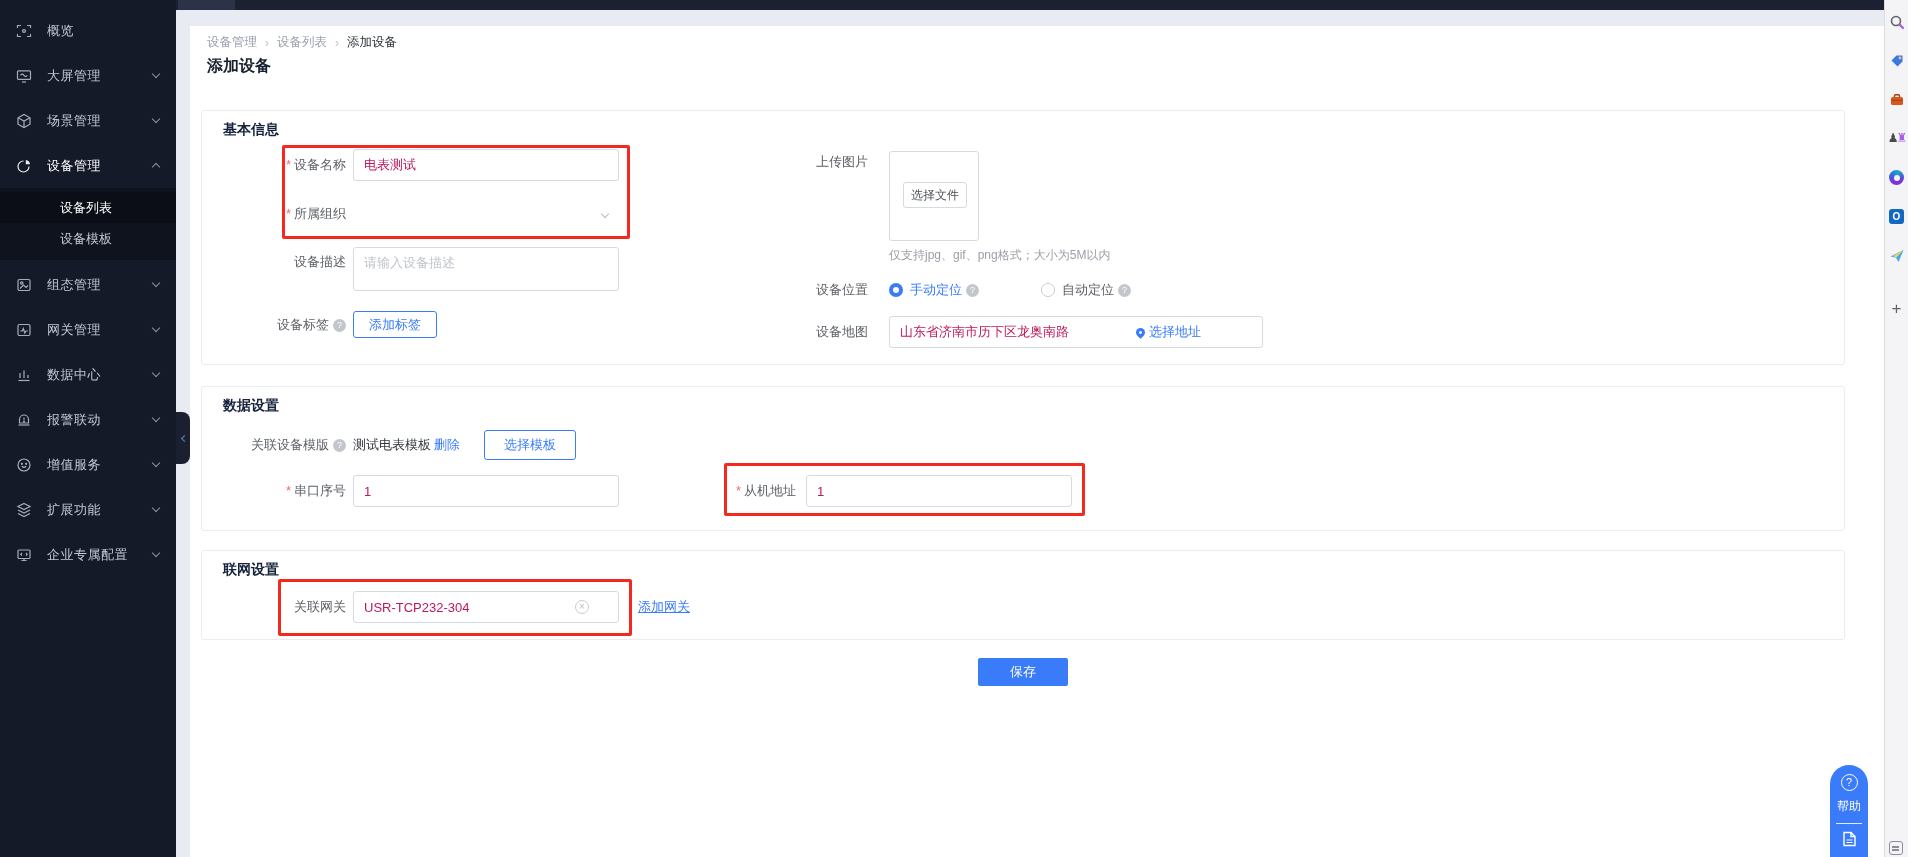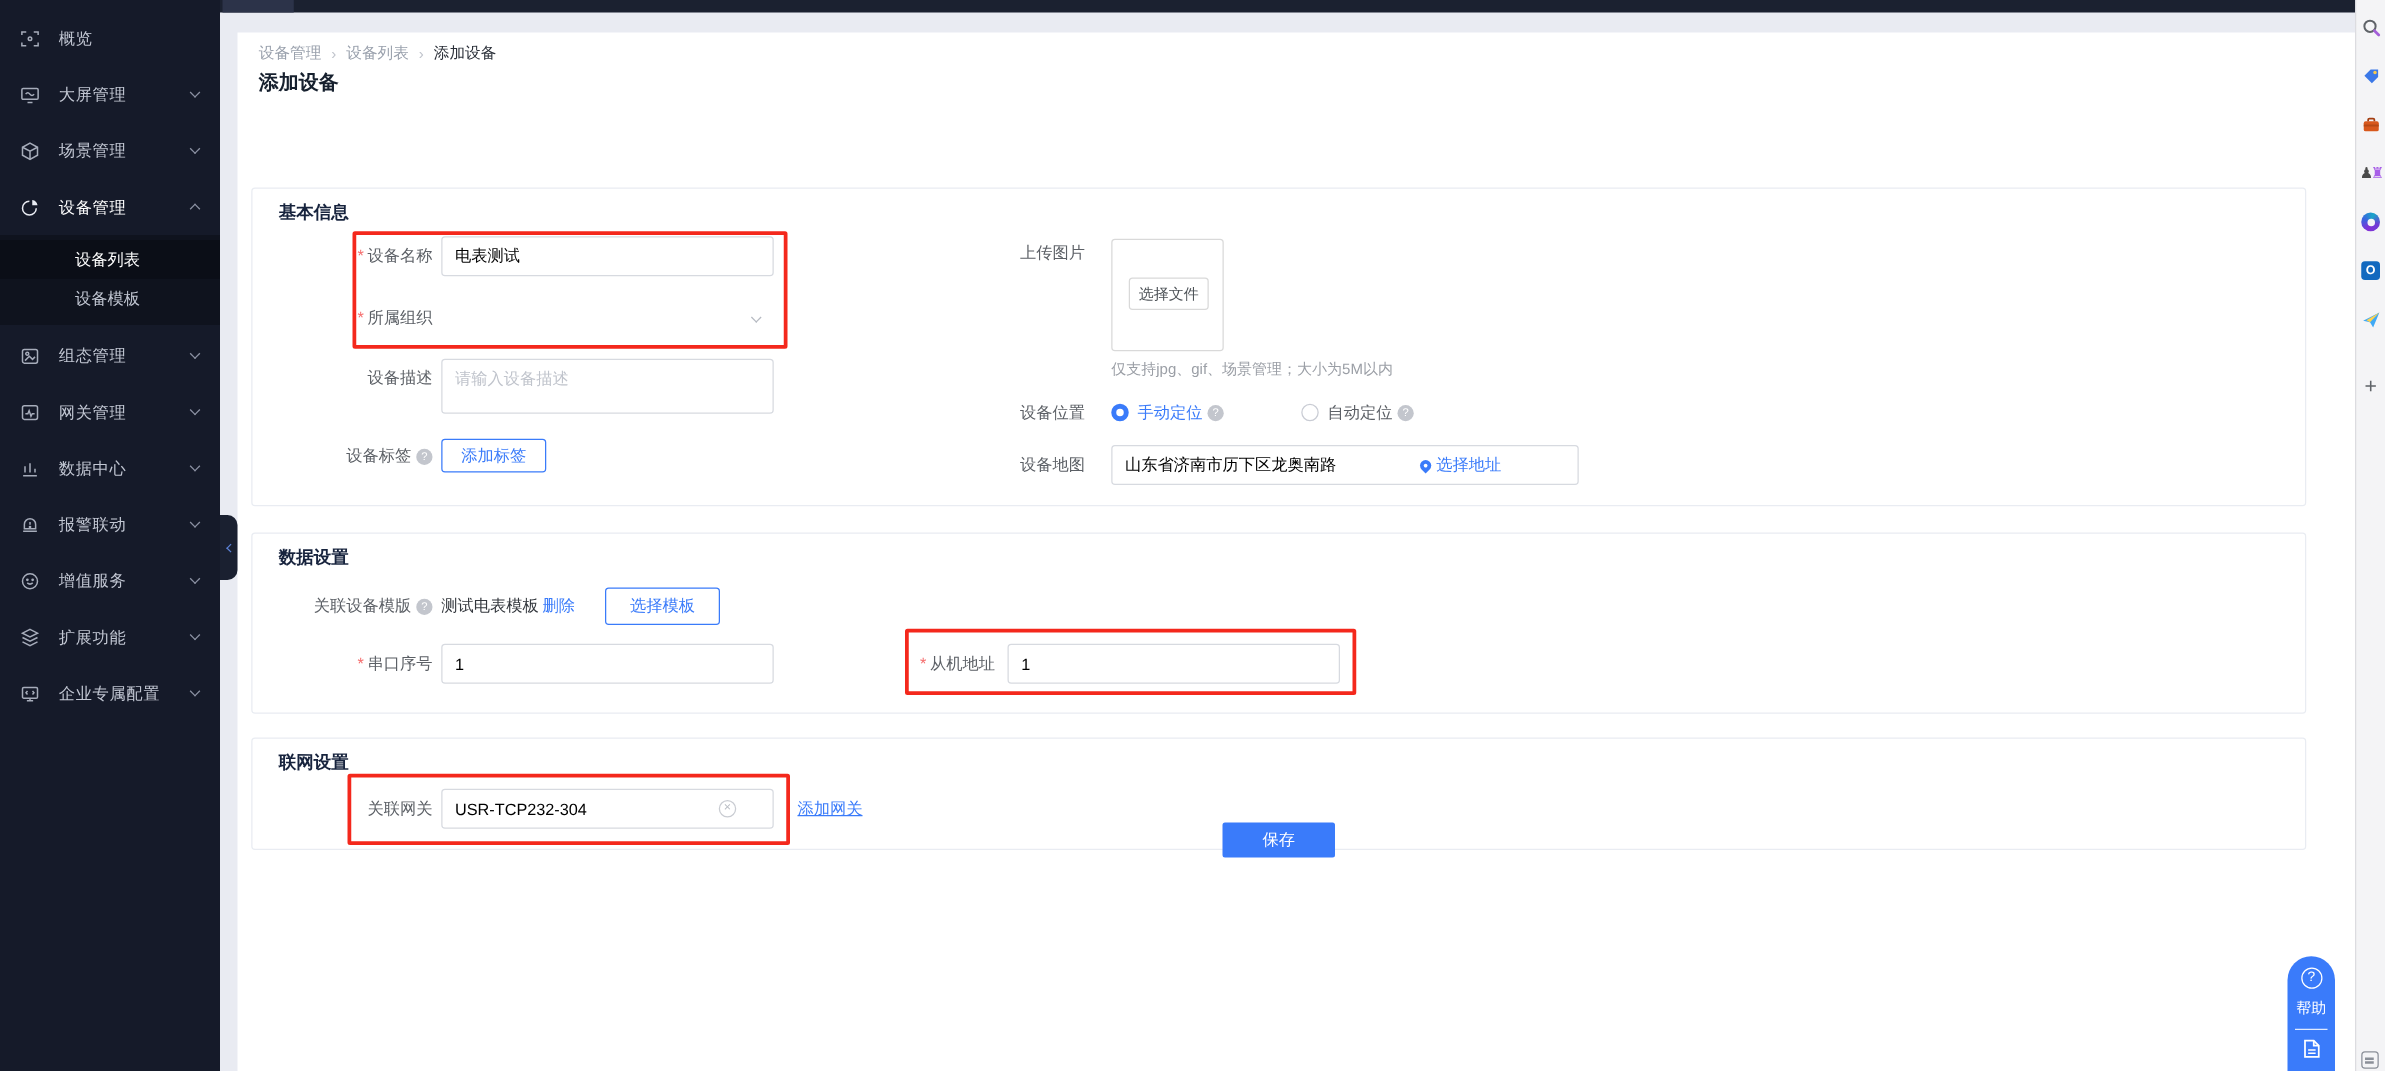--- a/index.html
+++ b/index.html
@@ -39,34 +39,34 @@
   .panel { position:absolute; left:14px; right:0; top:26px; bottom:0; background:#ffffff; }
 
   .breadcrumb { position:absolute; left:17px; top:8px; font-size:12.5px; color:#9aa1ad;
                 display:flex; align-items:center; gap:8px; }
   .breadcrumb .crumb { cursor:pointer; }
   .breadcrumb .sep { color:#c0c4cc; font-size:12px; }
   .breadcrumb .current { color:#2a2f38; }
   .page-title { position:absolute; left:17px; top:30px; font-size:16px; font-weight:bold; color:#16202e; }
 
   .card { position:absolute; left:11px; width:1644px; background:#fff;
-          border:1px solid #e9ecf2; border-radius:3px;margin-top:40px; }
+          border:1px solid #e9ecf2; border-radius:3px; }
   .card1 { top:84px;  height:255px; }
   .card2 { top:360px; height:145px; }
   .card3 { top:524px; height:90px; }
   .sec-title { position:absolute; left:21px; top:10px; font-size:14px; font-weight:bold; color:#17233d; }
 
   .f-label { position:absolute; left:0; width:144px; text-align:right; font-size:13px;
              color:#5c6066; line-height:32px; white-space:nowrap; }
   .f-label2 { position:absolute; left:520px; width:146px; text-align:right; font-size:13px;
               color:#5c6066; line-height:32px; white-space:nowrap; }
   .req::before { content:"*"; color:#f56c6c; margin-right:3px; font-size:13px; }
 
   .inp { position:absolute; height:32px; border:1px solid #d7dae0; border-radius:3px;
-         font-size:13px; color:#000000; padding:0 10px; background:#fff; outline:none;
+         font-size:13px; color:#be185d; padding:0 10px; background:#fff; outline:none;
          font-family:"Liberation Sans","DejaVu Sans",sans-serif; }
   .inp::placeholder, textarea::placeholder { color:#c0c4cc; }
   textarea.inp { resize:none; padding-top:7px; line-height:16px; }
   .sel-chev { position:absolute; width:6px; height:6px; border-right:1.4px solid #b6bac2;
               border-bottom:1.4px solid #b6bac2; transform:rotate(45deg); pointer-events:none; }
 
   .qmark { display:inline-block; width:13px; height:13px; border-radius:50%; background:#c3c6cd;
            color:#fff; font-size:9px; line-height:13px; text-align:center; vertical-align:middle;
            margin-left:4px; }
   .lite-btn { position:absolute; border:1px solid #3a7bfa; color:#3a7bfa; background:#fff;
@@ -326,21 +326,21 @@
         </div>
 
         <div class="f-label2" style="top:35px;">
           <span>上传图片</span>
         </div>
         <div class="upload-box">
           <div class="choose-file">
             <span>选择文件</span>
           </div>
         </div>
-        <div class="upload-note">仅支持jpg、gif、场景管理；大小为5M以内</div>
+        <div class="upload-note">仅支持jpg、gif、png格式；大小为5M以内</div>
 
         <div class="f-label2" style="top:163px;">
           <span>设备位置</span>
         </div>
         <div class="radio-row">
           <span class="radio checked"></span>
           <span class="radio-label on">手动定位</span>
           <span class="qmark">?</span>
           <span class="radio unchecked" style="margin-left:62px;"></span>
           <span class="radio-label off">自动定位</span>

